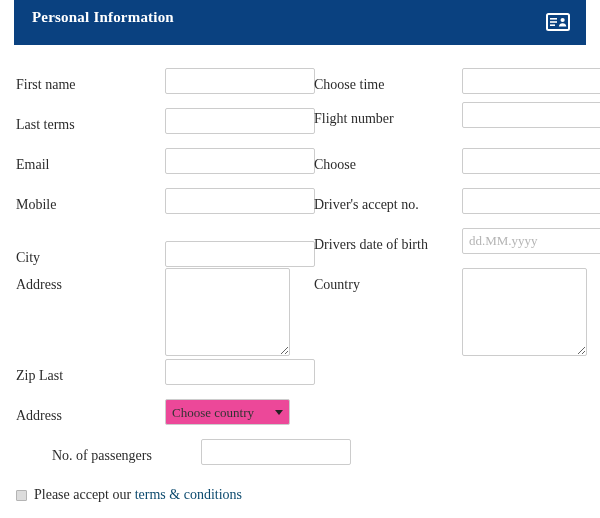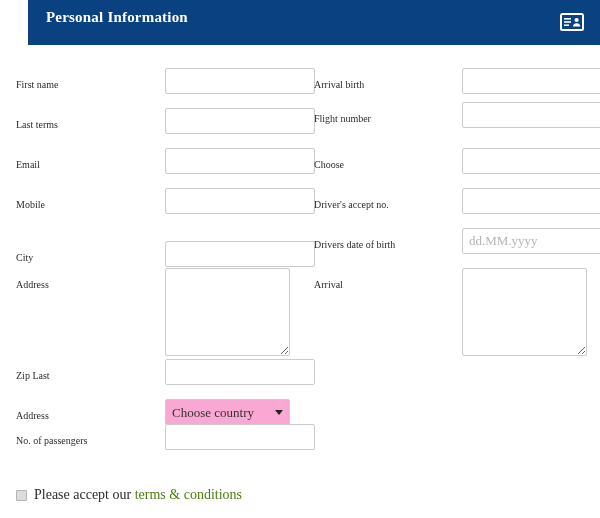--- a/index.html
+++ b/index.html
@@ -20,21 +20,21 @@
     position: absolute;
     left: 0;
     top: 0;
     width: 600px;
     height: 518px;
   }
 
   
   .panel-header {
     position: absolute;
-    left: 28px;
+    left: 14px;
     top: 0px;
     width: 572px;
     height: 45px;
     background: #0a4180;
     box-sizing: border-box;
   }
   .panel-header-title {
     position: absolute;
     left: 18px;
     top: 9px;
@@ -71,21 +71,21 @@
     position: absolute;
     left: 0;
     width: 300px;
     height: 40px;
   }
 
   .field-label {
     position: absolute;
     left: 16px;
     top: 0px;
-    font-size: 10px;
+    font-size: 14px;
     color: #2b2b2b;
     font-family: "Liberation Serif", "DejaVu Serif", serif;
     line-height: 20px;
     white-space: nowrap;
   }
   .col-right .field-label { left: 14px; }
 
   .control-wrap {
     position: absolute;
     left: 165px;
@@ -121,21 +121,21 @@
     overflow: auto;
     line-height: 16px;
   }
   select.select-input {
     width: 125px;
     height: 26px;
     -webkit-appearance: none;
     -moz-appearance: none;
     appearance: none;
     padding-right: 20px;
-    background: #f9a8d4;
+    background: #ec4899;
   }
   .select-shell {
     position: relative;
     width: 125px;
     height: 26px;
   }
   .select-arrow {
     position: absolute;
     right: 7px;
     top: 11px;
@@ -259,33 +259,33 @@
       <div class="control-wrap">
         <div class="select-shell">
           <select class="select-input">
             <option>Choose country</option>
           </select>
           <span class="select-arrow"></span>
         </div>
       </div>
     </div>
 
-    <div class="field-row" style="top:386px;">
+    <div class="field-row" style="top:401px;margin-left:36px;">
       <div class="field-label">No. of passengers</div>
       <div class="control-wrap">
         <input class="text-input" type="text" placeholder="" style="">
       </div>
     </div>
 
   </div>
 
   <div class="col col-right">
 
     <div class="field-row" style="top:30px;">
-      <div class="field-label">Arrival birth</div>
+      <div class="field-label">Choose time</div>
       <div class="control-wrap">
         <input class="text-input" type="text" placeholder="" style="">
       </div>
     </div>
 
     <div class="field-row" style="top:64px;">
       <div class="field-label">Flight number</div>
       <div class="control-wrap">
         <input class="text-input" type="text" placeholder="" style="">
       </div>
@@ -306,26 +306,26 @@
     </div>
 
     <div class="field-row" style="top:190px;">
       <div class="field-label">Drivers date of birth</div>
       <div class="control-wrap">
         <input class="text-input" type="text" placeholder="dd.MM.yyyy" style="">
       </div>
     </div>
 
     <div class="field-row" style="top:230px;height:100px;">
-      <div class="field-label">Arrival</div>
+      <div class="field-label">Country</div>
       <div class="control-wrap">
         <textarea class="textarea-input" placeholder="" style=""></textarea>
       </div>
     </div>
 
   </div>
 
   <div class="terms-row">
     <input type="checkbox" class="terms-checkbox" style="">
-    <span class="terms-text"><span>Please accept our </span><a class="terms-link" href="#" style="color: #4d7c0f;">terms &amp; conditions</a></span>
+    <span class="terms-text"><span>Please accept our </span><a class="terms-link" href="#" style="color: #0c4a6e;">terms &amp; conditions</a></span>
   </div>
 
 </div>
 
 </body></html>

